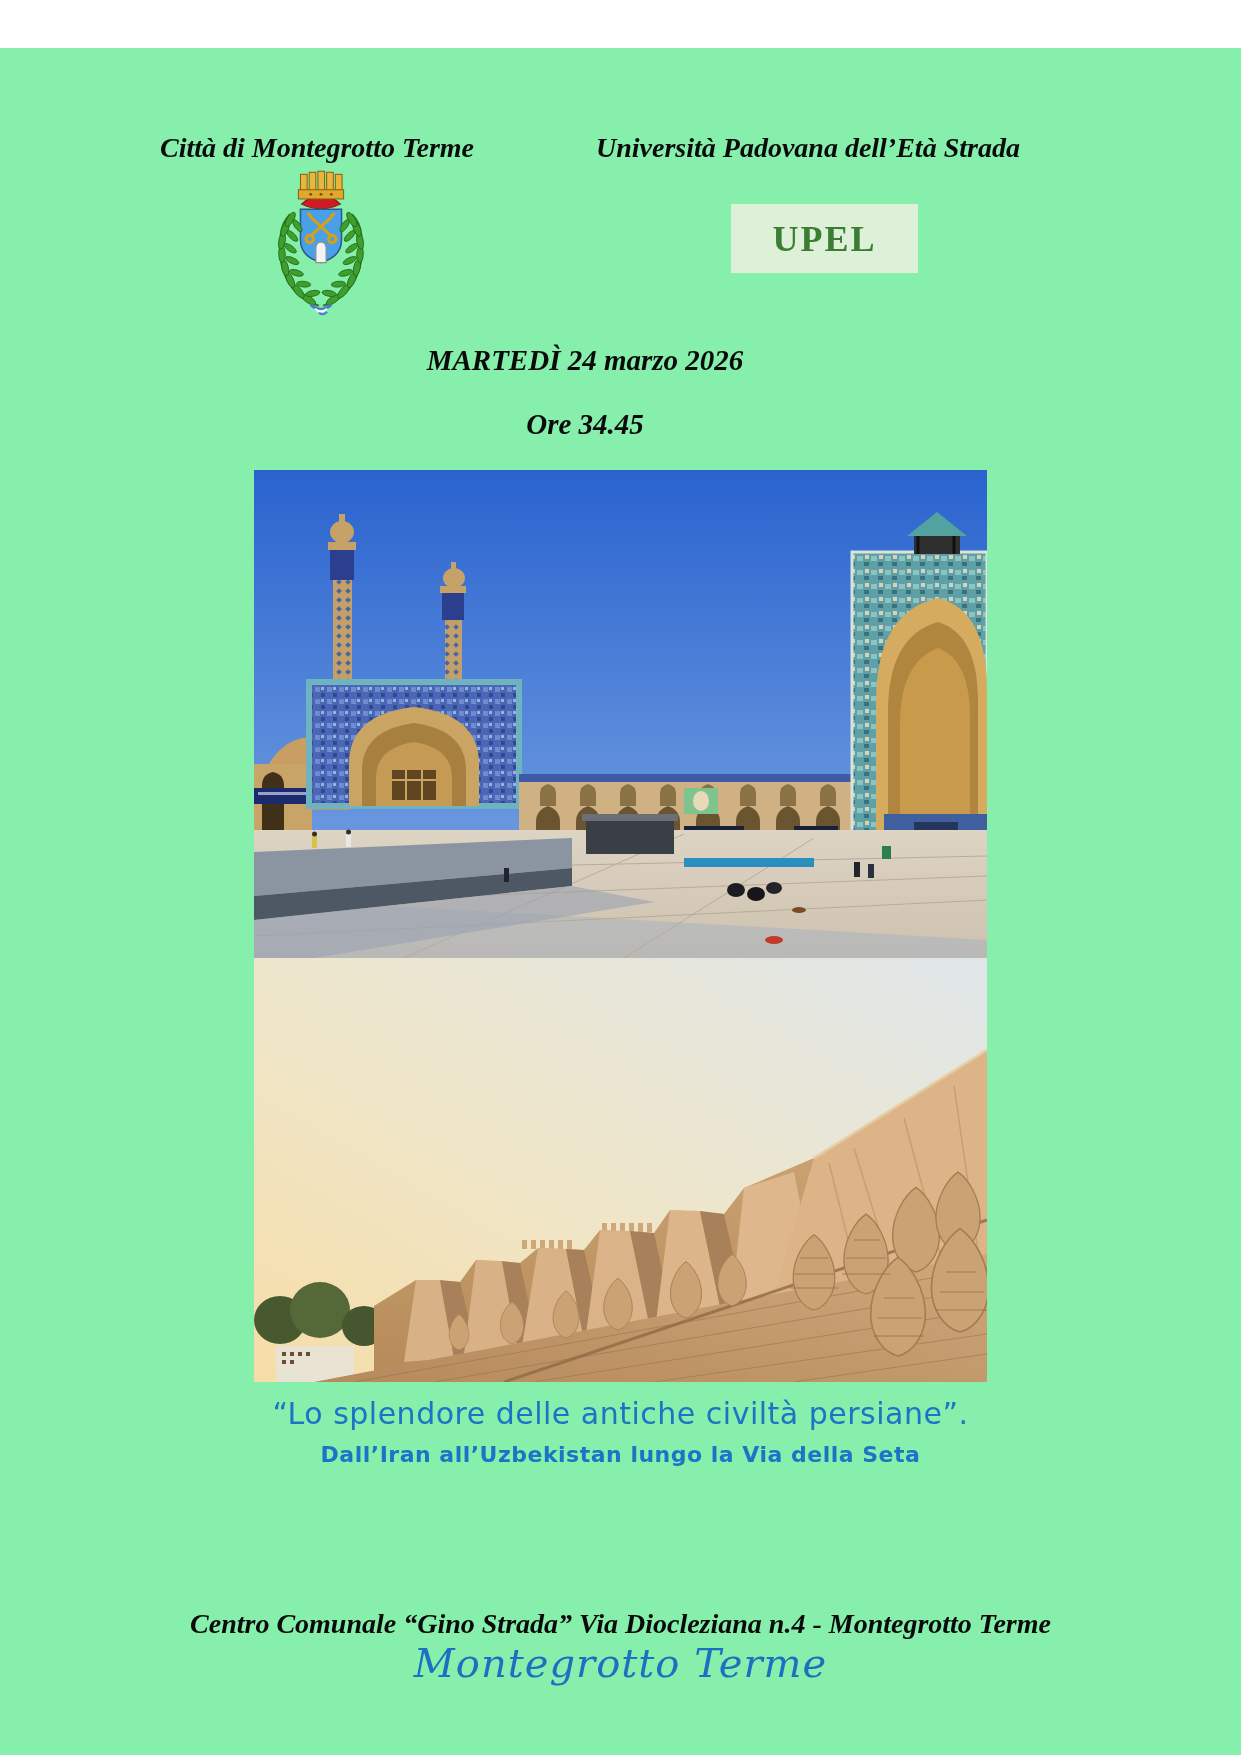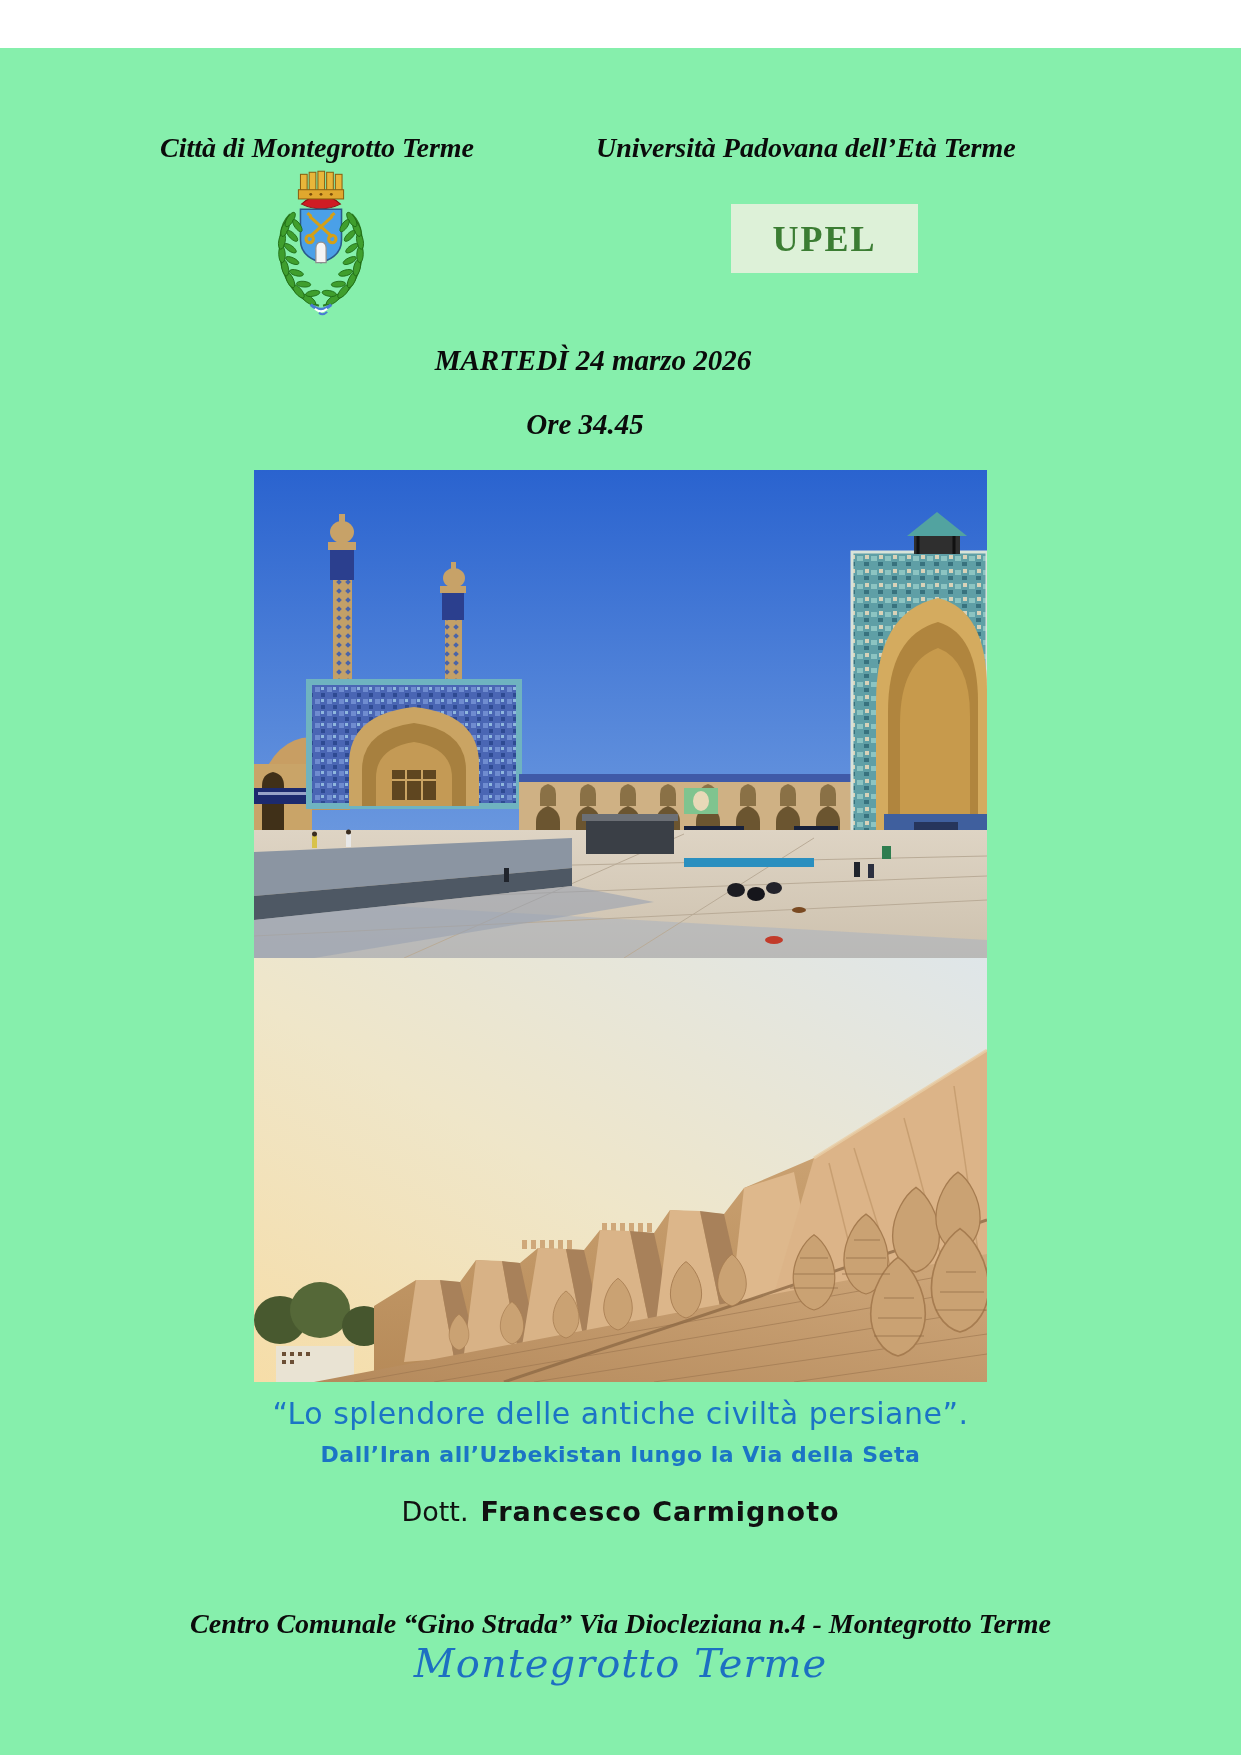--- a/index.html
+++ b/index.html
@@ -8,21 +8,21 @@
   .abs{position:absolute;}
   .hdr{font-weight:bold;font-style:italic;font-size:28px;color:#0b0b0b;white-space:nowrap;}
   .hdr-left{left:160px;top:84px;}
   .hdr-right{left:596px;top:84px;}
   .crest{left:258px;top:114px;width:126px;height:154px;}
   .upel{left:731px;top:156px;width:187px;height:69px;background:#ddf1d8;
         display:flex;align-items:center;justify-content:center;}
   .upel span{font-family:"Liberation Serif",serif;font-weight:bold;font-size:36px;
         color:#3b7d33;letter-spacing:2px;}
   .centerband{left:0;width:1170px;text-align:center;}
-  .dateline{top:296px;font-weight:bold;font-style:italic;font-size:29px;color:#0b0b0b;padding-left:8px;}
+  .dateline{top:296px;font-weight:bold;font-style:italic;font-size:29px;color:#0b0b0b;}
   .timeline{top:360px;font-weight:bold;font-style:italic;font-size:29px;color:#0b0b0b;}
   .photo{overflow:hidden;line-height:0;}
   .photo1{left:254px;top:422px;width:733px;height:488px;}
   .photo2{left:254px;top:910px;width:733px;height:424px;}
   .fullcenter{left:0;width:1241px;text-align:center;}
   .comic{font-family:"DejaVu Sans",sans-serif;}
   .title1{top:1348px;font-size:30px;font-weight:normal;color:#1b74c5;letter-spacing:0.5px;}
   .title2{top:1394px;font-size:22px;font-weight:bold;color:#1b74c5;letter-spacing:0.5px;}
   .speaker{top:1448px;font-size:27px;color:#111111;}
   .speaker .prefix{font-weight:400;margin-right:12px;}
@@ -31,21 +31,21 @@
   .script{top:1592px;font-size:40px;font-style:italic;font-family:"DejaVu Serif",serif;
           color:#1d6fc2;letter-spacing:1px;}
   .venue{top:1560px;font-size:28px;font-weight:bold;font-style:italic;color:#0b0b0b;}
 </style>
 </head>
 <body>
 
 <div class="page">
 
   <div class="abs hdr hdr-left">Città di Montegrotto Terme</div>
-  <div class="abs hdr hdr-right">Università Padovana dell’Età Terme</div>
+  <div class="abs hdr hdr-right">Università Padovana dell’Età Strada</div>
 
   <div class="abs crest">
     <svg width="126" height="154" viewBox="0 0 120 150">
 
       <path d="M41,41 Q60,24 79,41 Q60,50 41,41 Z" fill="#cf1c24" stroke="#8a1014" stroke-width="1"></path>
 
       <rect x="40" y="12" width="6.5" height="16" fill="#e8b63a" stroke="#8a5f10" stroke-width="1"></rect>
       <rect x="48.5" y="10" width="6.5" height="18" fill="#e8b63a" stroke="#8a5f10" stroke-width="1"></rect>
       <rect x="57" y="9" width="6.5" height="19" fill="#e8b63a" stroke="#8a5f10" stroke-width="1"></rect>
       <rect x="65.5" y="10" width="6.5" height="18" fill="#e8b63a" stroke="#8a5f10" stroke-width="1"></rect>
@@ -357,22 +357,19 @@
         <path d="M588,316 h48 M592,300 h40 M600,282 h26"></path>
         <path d="M620,378 h50 M624,360 h44 M630,340 h30"></path>
         <path d="M682,352 h50 M686,334 h44 M692,314 h30"></path>
       </g>
     </svg>
   </div>
 
   <div class="abs fullcenter comic title1">“Lo splendore delle antiche civiltà persiane”.</div>
   <div class="abs fullcenter comic title2">Dall’Iran all’Uzbekistan lungo la Via della Seta</div>
 
-  <div class="abs fullcenter comic speaker">
-    <span class="prefix">Dott.</span><span class="name">Francesco Carmignoto</span>
-  </div>
 
 
   <div class="abs fullcenter script">Montegrotto Terme</div>
 
   <div class="abs fullcenter venue">Centro Comunale “Gino Strada” Via Diocleziana n.4 - Montegrotto Terme</div>
 
 </div>
 
 </body></html>

